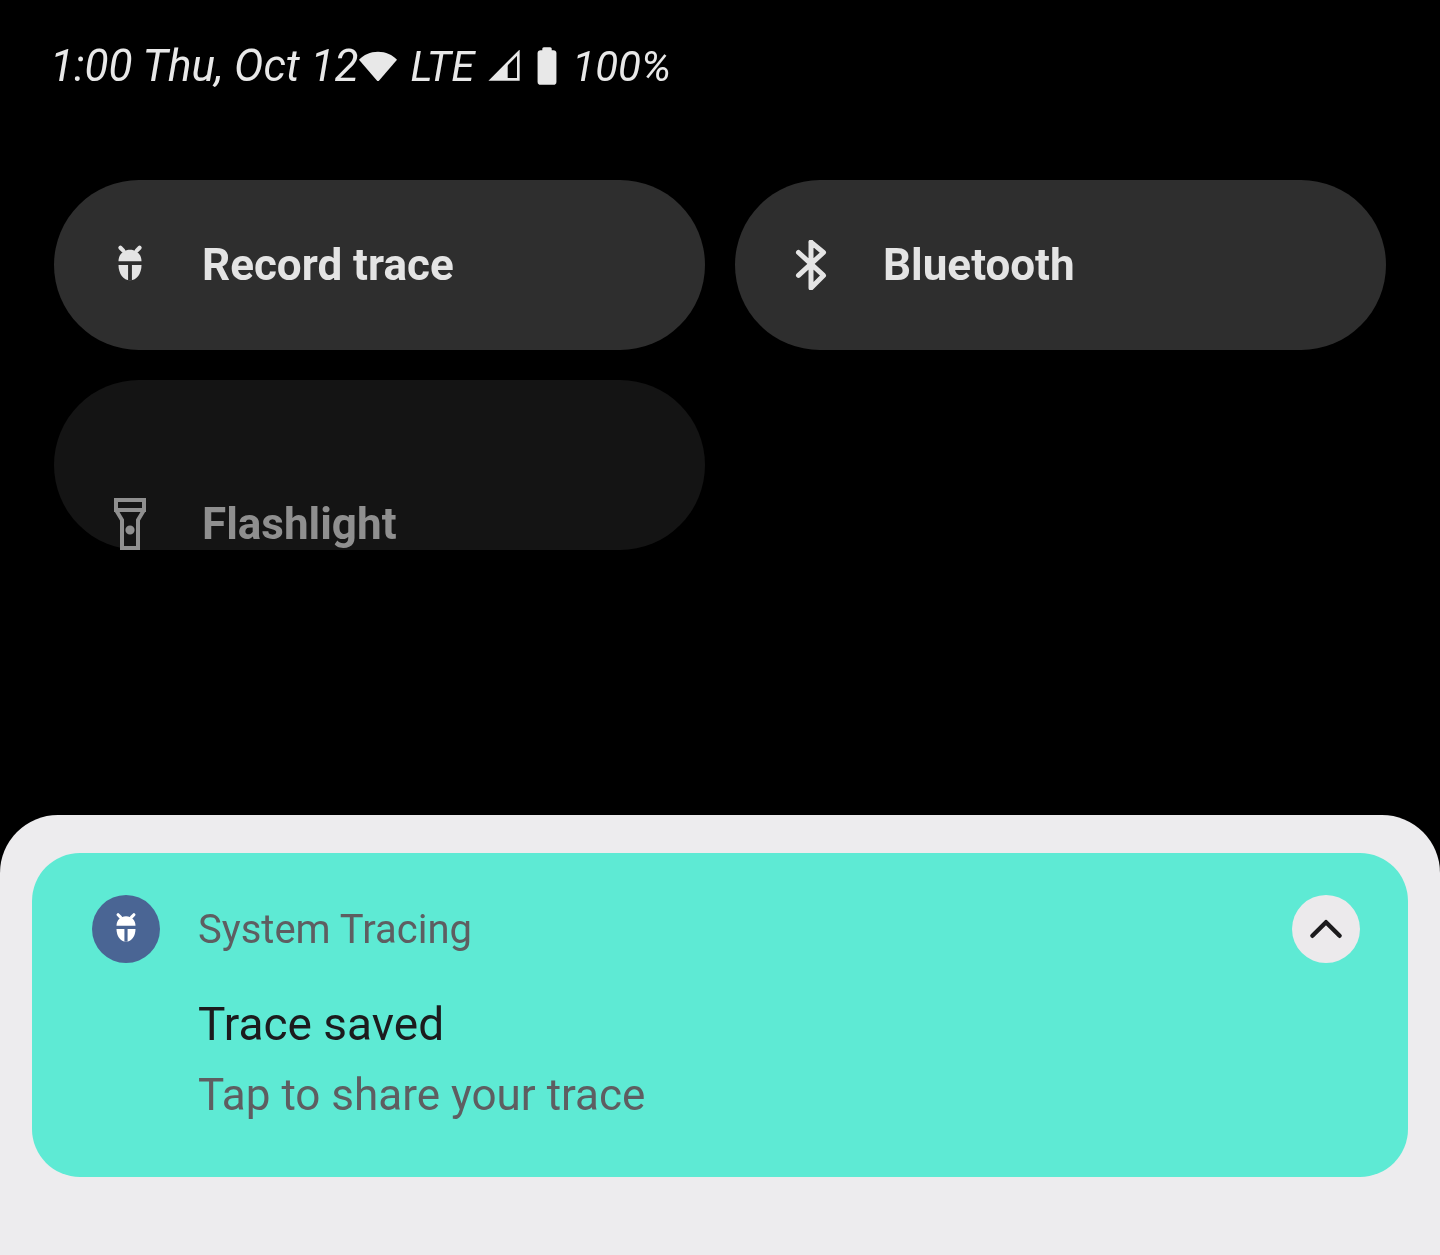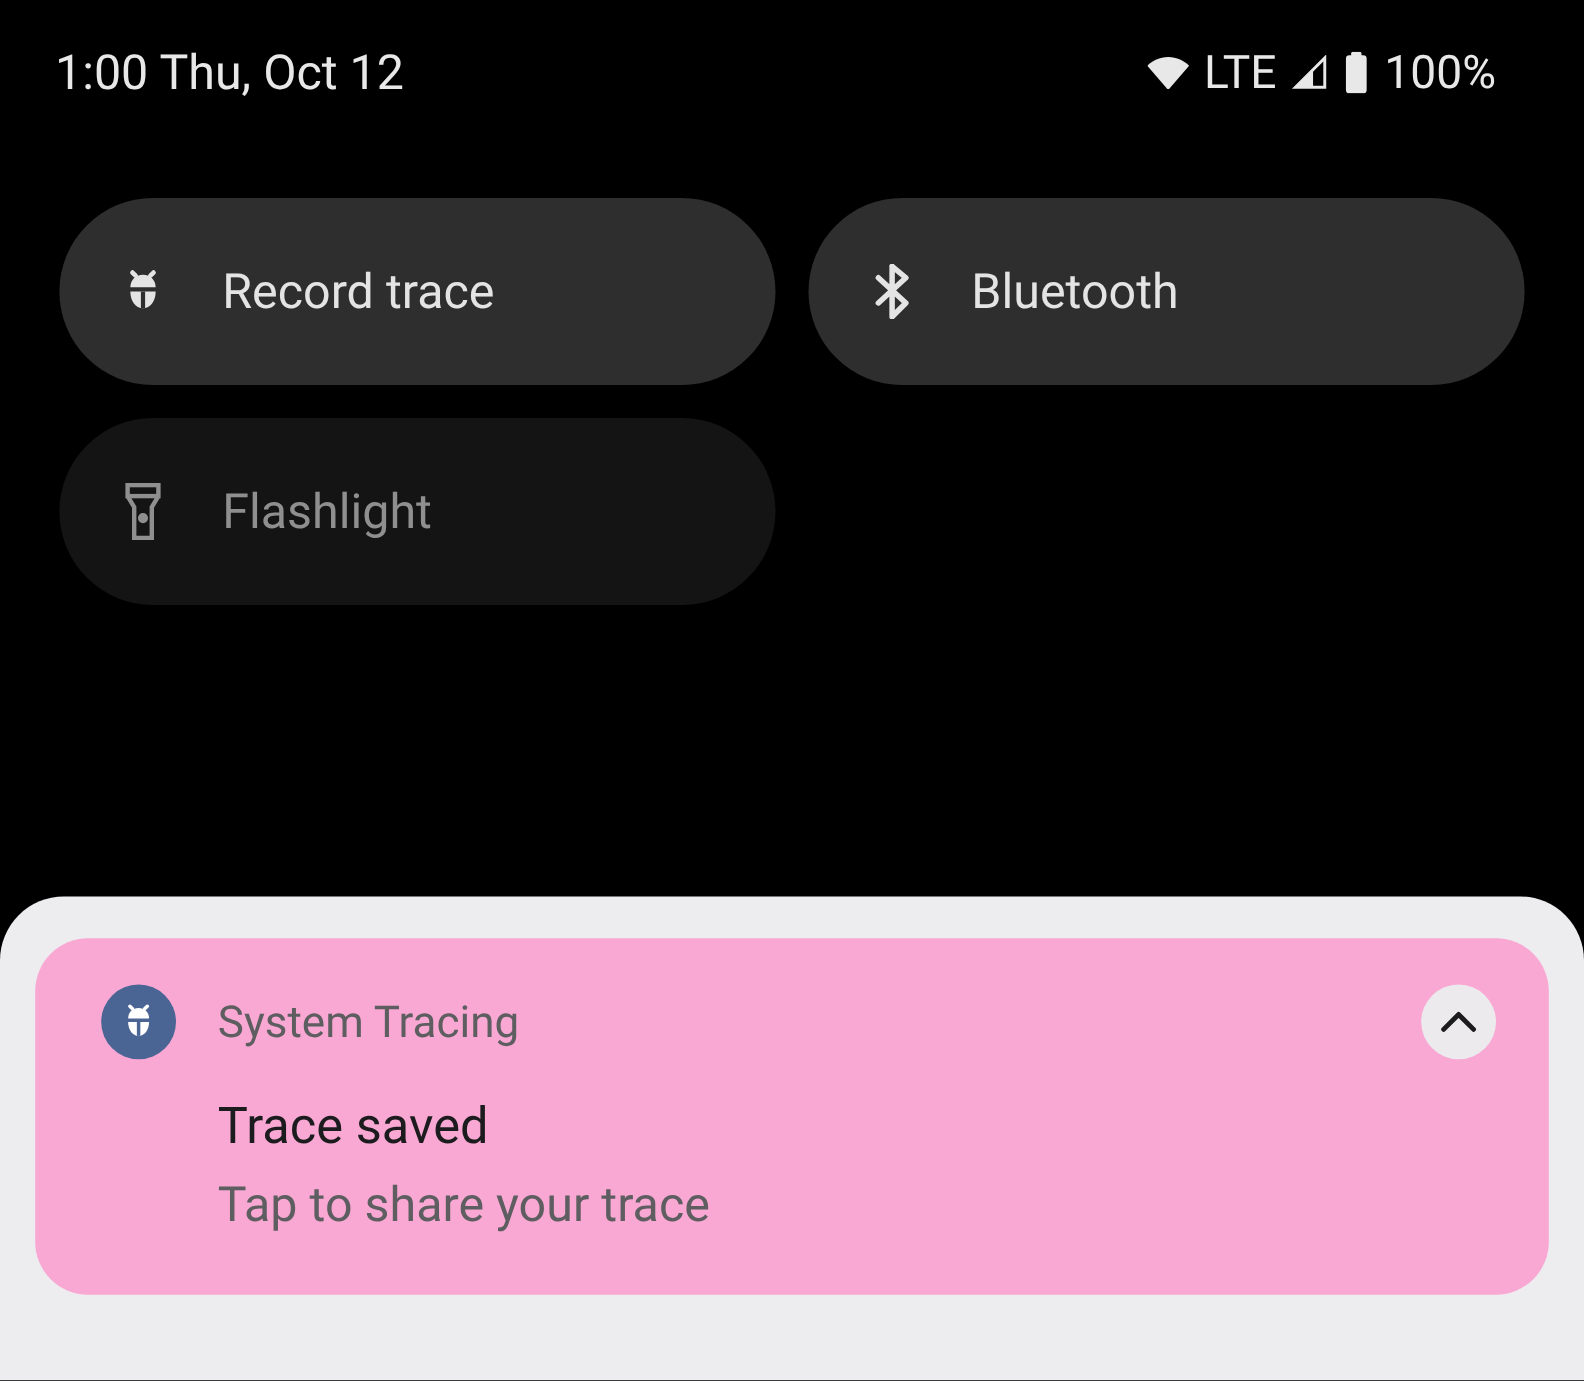--- a/index.html
+++ b/index.html
@@ -10,24 +10,25 @@
     body {
       width: 1440px;
       height: 1255px;
       background: #000000;
       font-family: -apple-system, BlinkMacSystemFont, 'Segoe UI', Roboto, sans-serif;
       overflow: hidden;
       position: relative;
     }
     .status-bar {
       display: flex;
-      justify-content: space-between;
-      align-items: center;
-      padding: 40px 80px 30px 50px;
+      justify-content: flex-start;
+      align-items: center;
+      padding: 40px 50px 30px 50px;
       color: #e8e8e8;
+      font-style: italic;
     }
     .status-left {
       font-size: 44px;
       font-weight: 400;
     }
     .status-right {
       display: flex;
       align-items: center;
       gap: 14px;
       font-size: 42px;
@@ -57,32 +58,33 @@
       background: #2e2e2e;
       color: #e4e4e4;
     }
     .qs-tile.active {
       background: #d7e3ff;
       color: #171c22;
     }
     .qs-tile.dim {
       background: #141414;
       color: #8f8f8f;
+      align-items: flex-end;
     }
     .qs-tile-icon {
       width: 52px;
       height: 52px;
       display: flex;
       align-items: center;
       justify-content: center;
       flex-shrink: 0;
     }
     .qs-tile-label {
       font-size: 44px;
-      font-weight: 400;
+      font-weight: 700;
       flex: 1;
     }
     .qs-tile-chevron {
       width: 36px;
       height: 36px;
       display: flex;
       align-items: center;
       justify-content: center;
       margin-right: -6px;
     }
@@ -90,21 +92,21 @@
       position: absolute;
       bottom: 0;
       left: 0;
       right: 0;
       background: #edecee;
       border-radius: 58px 58px 0 0;
       padding: 38px 32px 0 32px;
       height: 440px;
     }
     .notification-card {
-      background: #f9a8d4;
+      background: #5eead4;
       border-radius: 48px;
       padding: 42px 60px 56px 60px;
       position: relative;
     }
     .notification-header {
       display: flex;
       align-items: center;
       gap: 38px;
       margin-bottom: 34px;
     }

